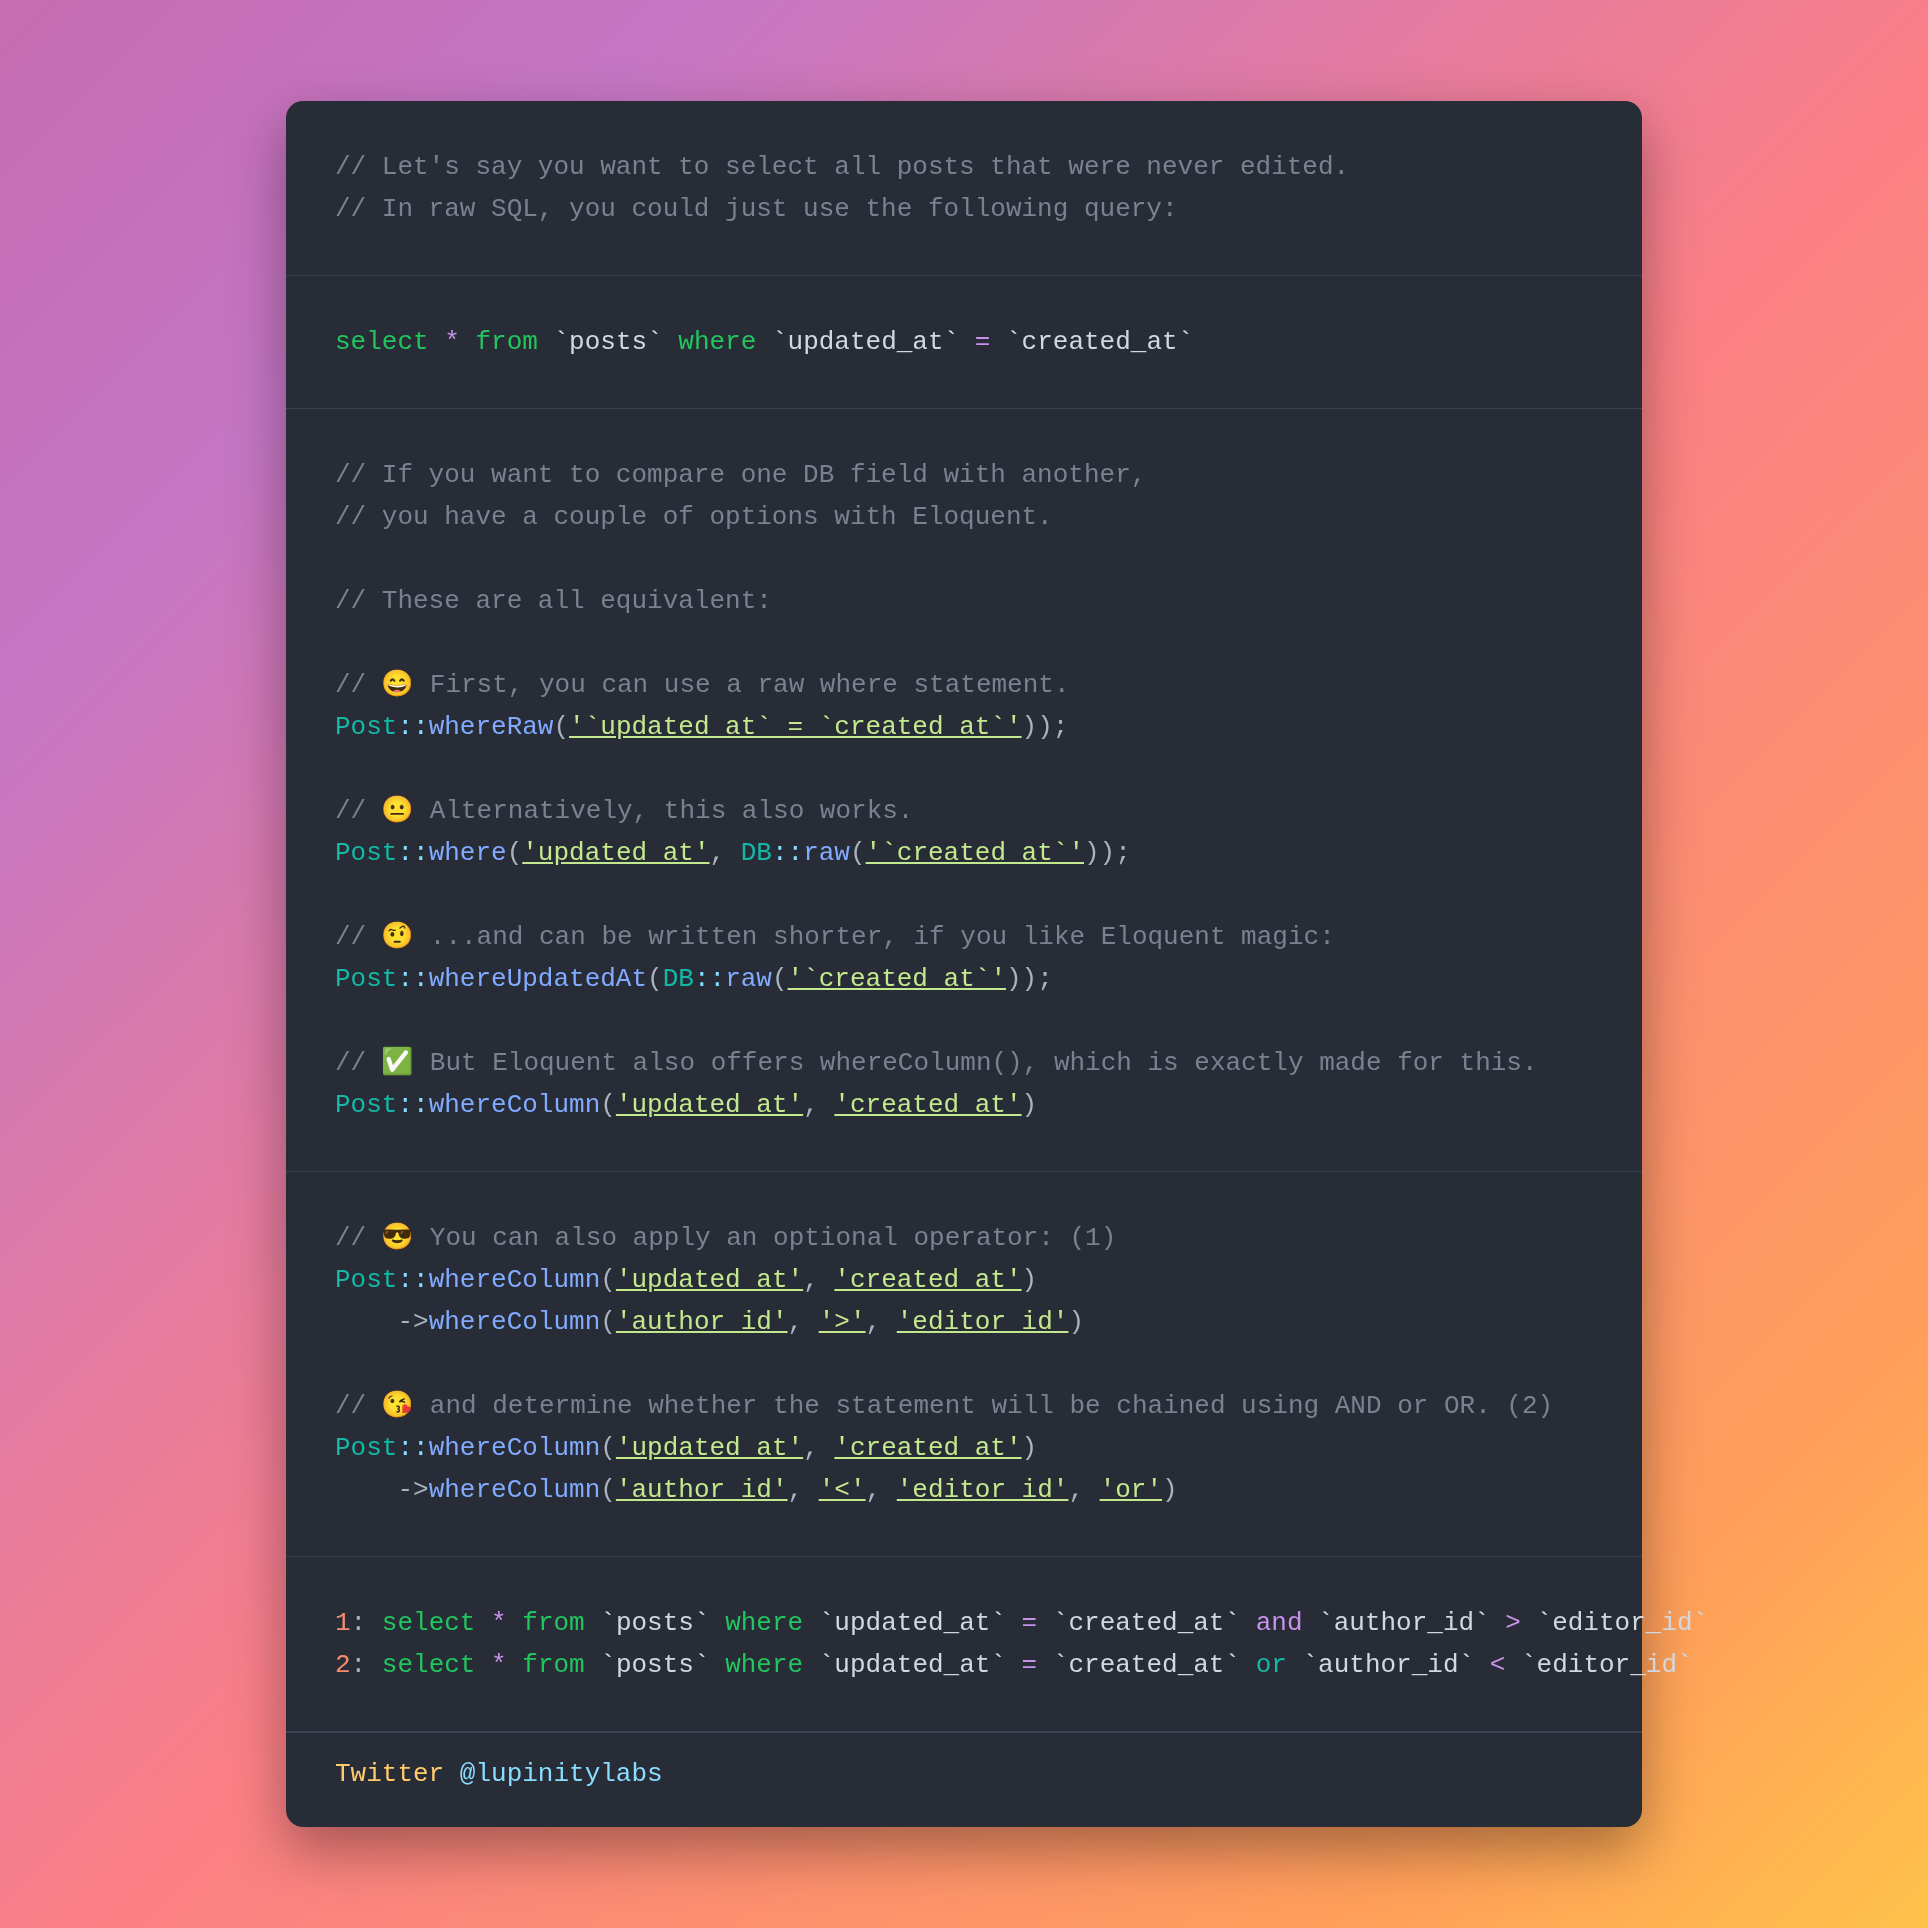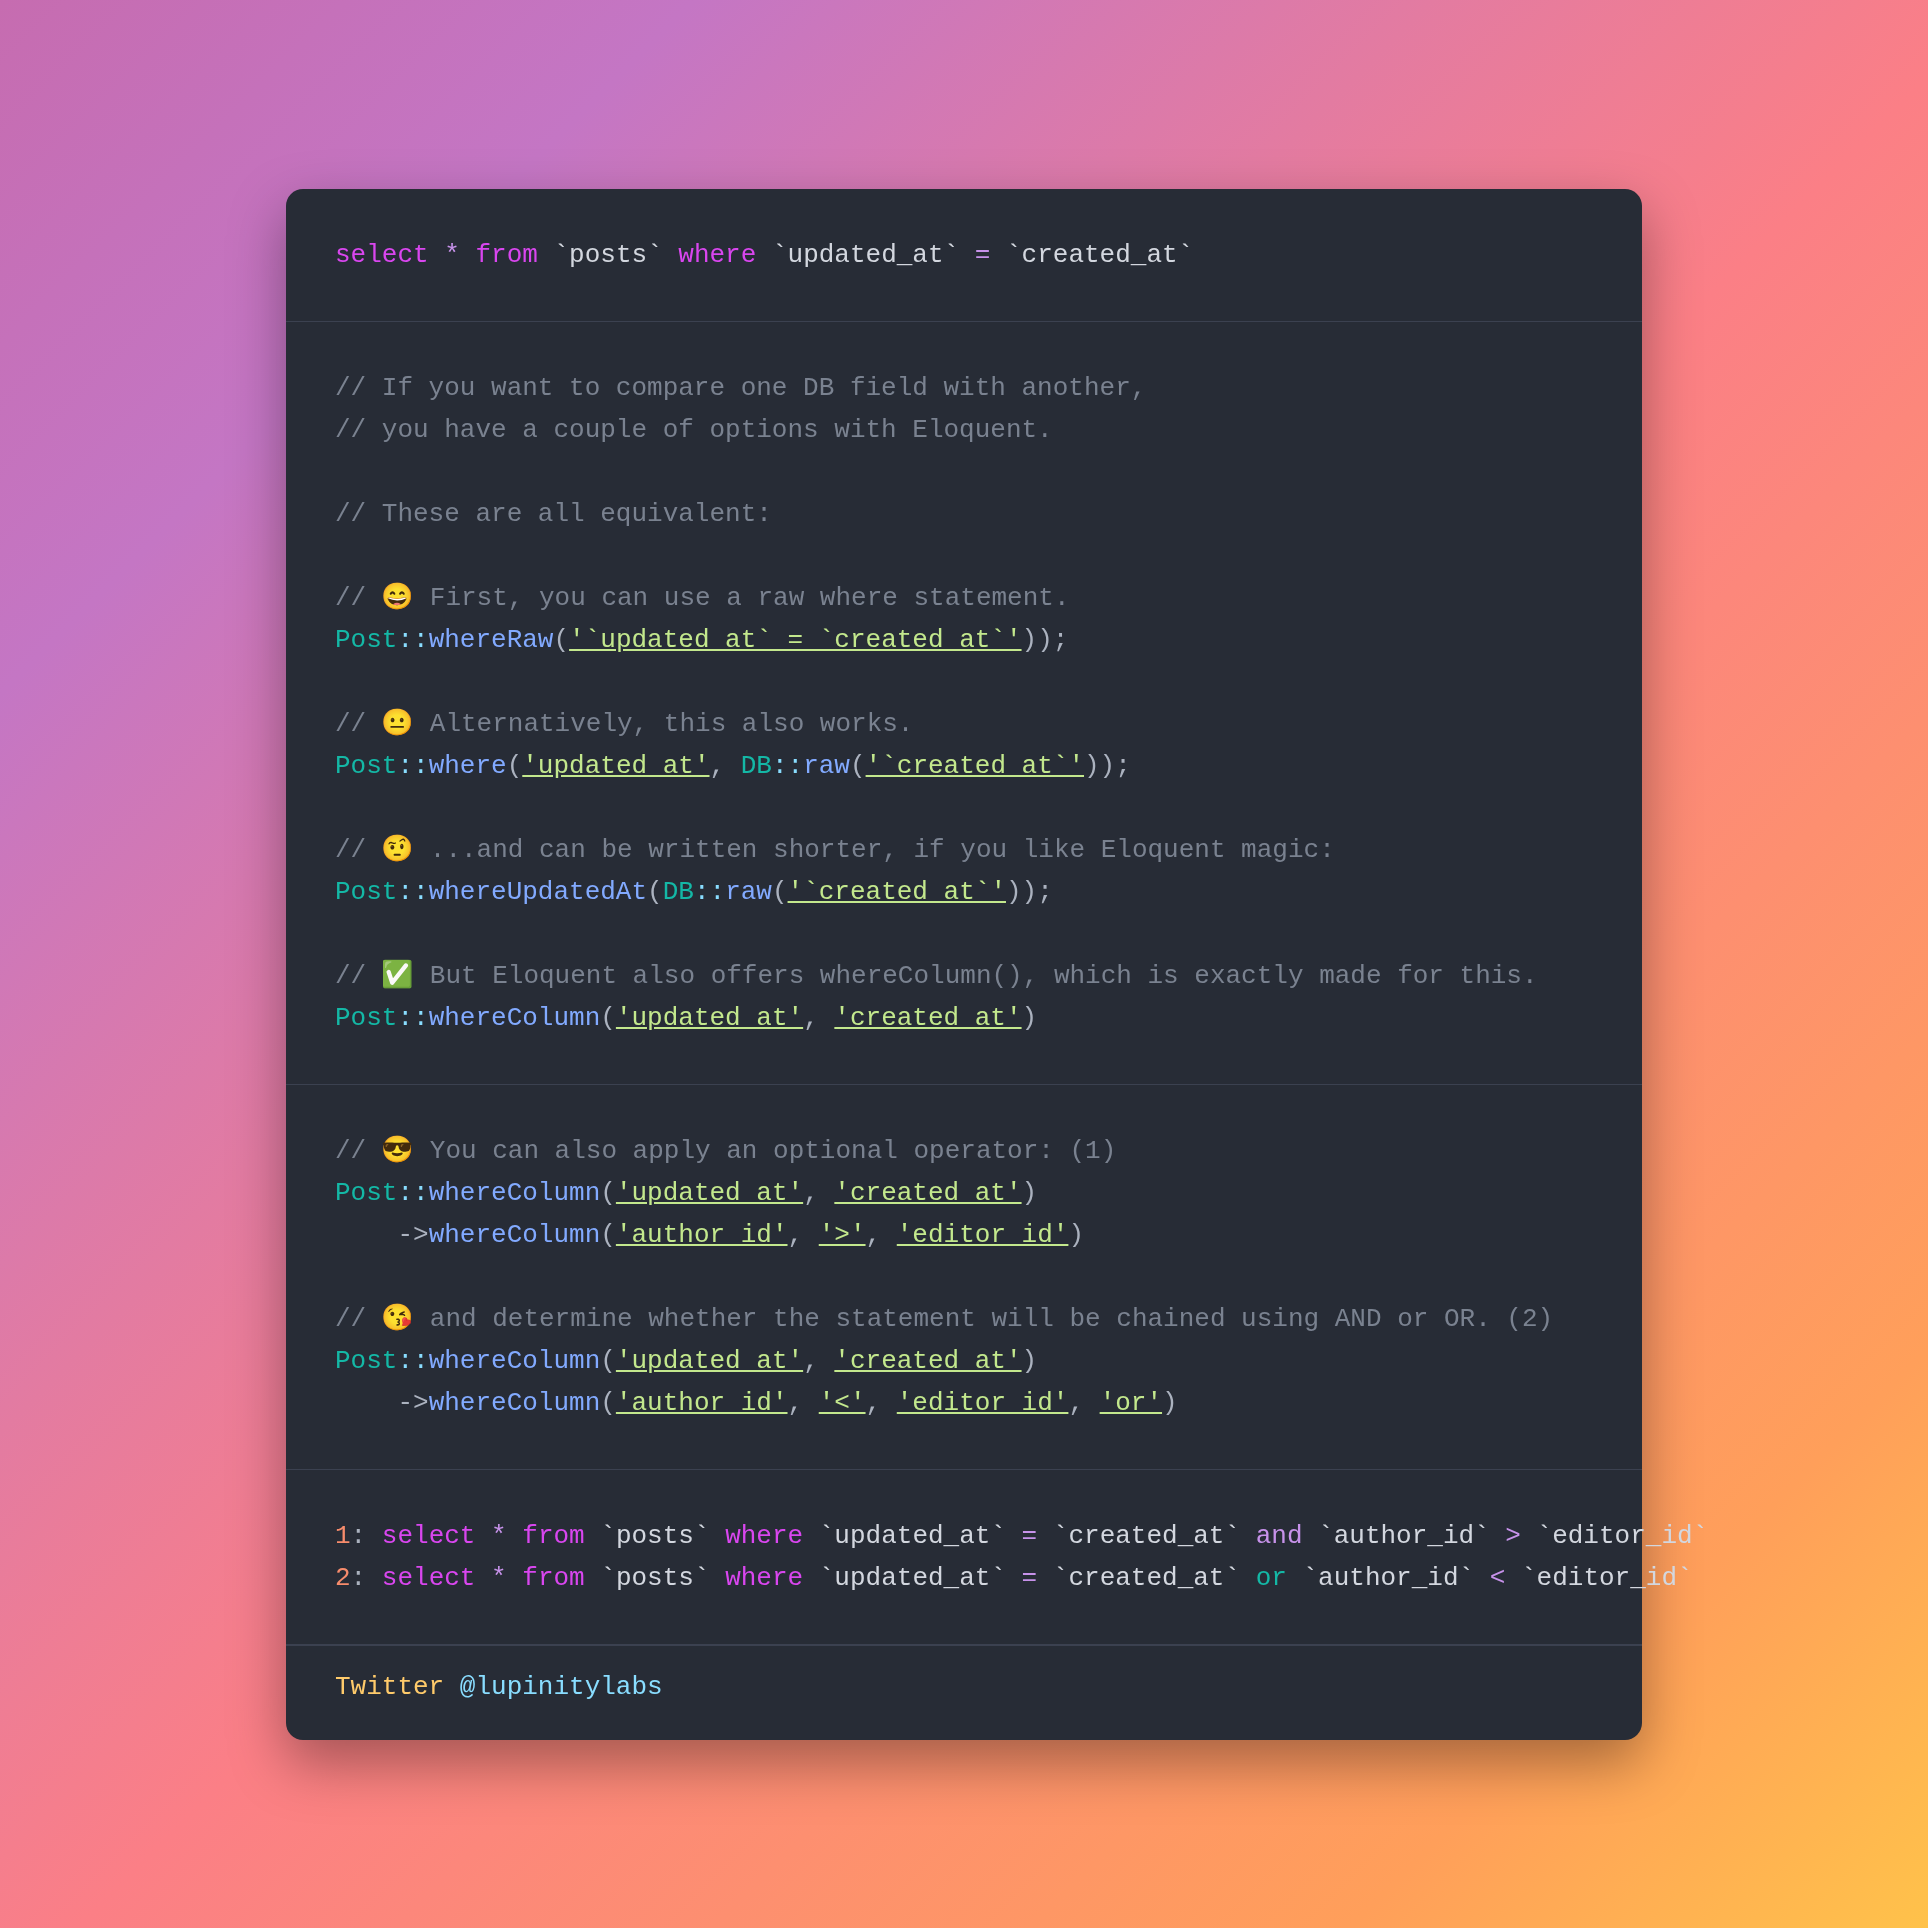--- a/index.html
+++ b/index.html
@@ -33,39 +33,41 @@
     white-space: pre;
     color: #d3d7df;
   }
   .section:last-of-type { border-bottom: none; }
   .footer {
     padding: 26px 49px 38px;
     font-size: 26px;
     border-top: 0.9px solid #3b4150;
   }
   .cm    { color: #7a8290; }  
-  .kw    { color: #d946ef; }  
+  .kw    { color: #22c55e; }  
   .op    { color: #c792ea; }  
   .id    { color: #d3d7df; }  
   .cls   { color: #14b8a6; }  
   .dcol  { color: #89ddff; font-weight: 500; } 
   .fn    { color: #82aaff; }  
   .str   { color: #c3e88d; text-decoration: underline; }  
   .punc  { color: #abb2bf; }
   .num   { color: #f78c6c; }
   .or    { color: #14b8a6; }
   .handle{ color: #89ddff; }
   .tw    { color: #ffcb6b; }
 </style>
 </head>
 <body>
 
 <div class="bg">
   <div class="card">
 
+    <div class="section"><span class="cm">// Let's say you want to select all posts that were never edited.</span>
+<span class="cm">// In raw SQL, you could just use the following query:</span></div>
 
     <div class="section"><span class="kw">select</span> <span class="op">*</span> <span class="kw">from</span> <span class="id">`posts`</span> <span class="kw">where</span> <span class="id">`updated_at`</span> <span class="op">=</span> <span class="id">`created_at`</span></div>
 
     <div class="section"><span class="cm">// If you want to compare one DB field with another,</span>
 <span class="cm">// you have a couple of options with Eloquent.</span>
 
 <span class="cm">// These are all equivalent:</span>
 
 <span class="cm">// </span><span>😄</span><span class="cm"> First, you can use a raw where statement.</span>
 <span class="cls">Post</span><span class="dcol">::</span><span class="fn">whereRaw</span><span class="punc">(</span><span class="str">'`updated_at` = `created_at`'</span><span class="punc">))</span><span class="punc">;</span>

